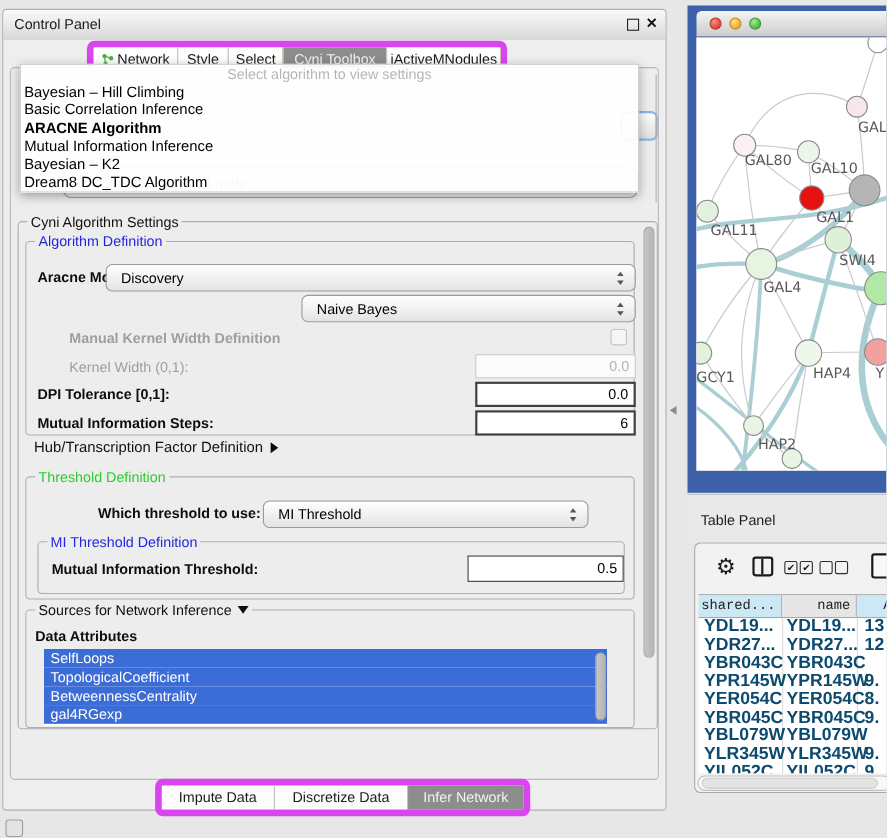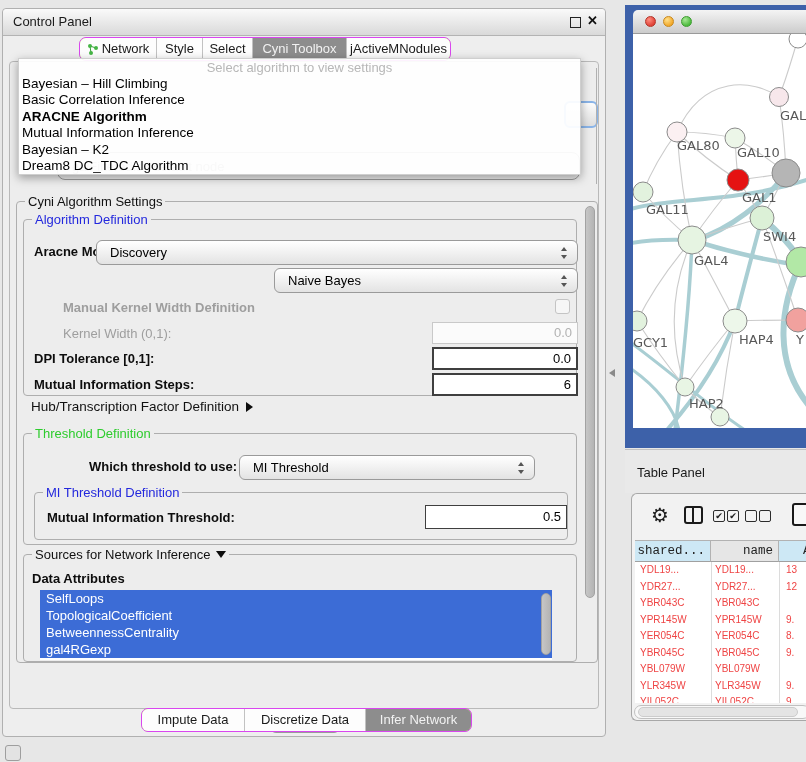--- a/index.html
+++ b/index.html
@@ -8,21 +8,21 @@
   
   #cp-window{position:absolute;left:2px;top:8px;width:604px;height:729px;background:#eeeeee;
     border:1px solid #b0b0b0;border-radius:4px;box-sizing:border-box;}
   #cp-titlebar{position:absolute;left:0;top:0;right:0;height:26px;
     background:linear-gradient(#fafafa,#d9d9d9);border-bottom:1px solid #b3b3b3;border-radius:4px 4px 0 0;}
   #cp-title{position:absolute;left:10px;top:5px;font-size:13px;color:#1a1a1a;}
   .float-icon{position:absolute;right:24px;top:8px;width:9px;height:9px;border:1.5px solid #222;background:transparent;}
   .close-icon{position:absolute;right:7px;top:4px;font-size:13px;font-weight:bold;color:#111;}
 
   
-  .segbar{position:absolute;display:flex;height:22px;border:1px solid #d946ef;border-radius:7px;overflow:hidden;background:#bef264;justify-content:center;}
+  .segbar{position:absolute;display:flex;height:22px;border:6px solid #d946ef;border-radius:7px;overflow:hidden;background:#bef264;justify-content:center;}
   .seg{height:22px;line-height:22px;text-align:center;background:#fdfdfd;color:#1a1a1a;font-size:13px;
     border-left:1px solid #c2c2c2;box-sizing:border-box;white-space:nowrap;}
   .seg:first-child{border-left:none;}
   .seg.sel{background:#8d8d8d;color:#f2f2f2;}
   #cp-tabbar{left:76px;top:28px;}
   #cp-bottom-tabbar{left:138px;top:699px;}
 
   
   #cp-content{position:absolute;left:6px;top:52px;width:590px;height:648px;background:#ededed;
     border:1px solid #b9b9b9;border-radius:4px;box-sizing:border-box;}
@@ -97,21 +97,21 @@
   .cols-icon div{position:absolute;left:6px;top:0;width:2px;height:14px;background:#1a1a1a;}
   .cbi{position:absolute;width:10px;height:10px;border:1.5px solid #2c2c2c;border-radius:2px;font-size:9px;line-height:10px;text-align:center;color:#1a1a1a;}
   .page-icon{position:absolute;left:160px;top:9px;width:16px;height:19px;border:2px solid #1a1a1a;border-radius:3px;background:#f8f8f8;}
   .th-row{position:absolute;left:3px;top:46px;height:22px;display:flex;}
   .th{box-sizing:border-box;border-right:1px solid #b2b2b2;border-top:1px solid #b2b2b2;border-bottom:1px solid #a0a0a0;
     font-size:12.5px;line-height:20px;color:#222;text-align:right;padding-right:5px;overflow:hidden;white-space:nowrap;font-family:Liberation Mono, monospace;}
   .th.blue{background:#cde8f5;}
   .th.gray{background:#e6e6e6;}
   #tp-rows{position:absolute;left:3px;top:68px;width:172px;height:141px;background:#fff;overflow:hidden;}
   .gridline{position:absolute;top:0;bottom:0;width:1px;background:#dcdcdc;}
-  .tr{position:relative;height:16.5px;line-height:16.5px;font-size:10px;color:#ef4444;white-space:nowrap;}
+  .tr{position:relative;height:16.5px;line-height:16.5px;font-size:16px;color:#0c4a6e;white-space:nowrap;font-weight:bold;}
   .td{position:absolute;overflow:hidden;}
   #tp-hscroll{position:absolute;left:2px;top:211px;width:176px;height:14px;border:1px solid #c0c0c0;border-radius:8px;background:#f8f8f8;box-sizing:border-box;}
   #tp-hthumb{position:absolute;left:3px;top:1px;width:160px;height:10px;border-radius:6px;background:#e4e4e4;border:1px solid #cccccc;box-sizing:border-box;}
 
   #mini-box{position:absolute;left:5px;top:745px;width:14px;height:14px;border:1px solid #9e9e9e;background:#e3e3e3;border-radius:3px;}
 </style>
 </head>
 <body>
 
 <div id="app">

